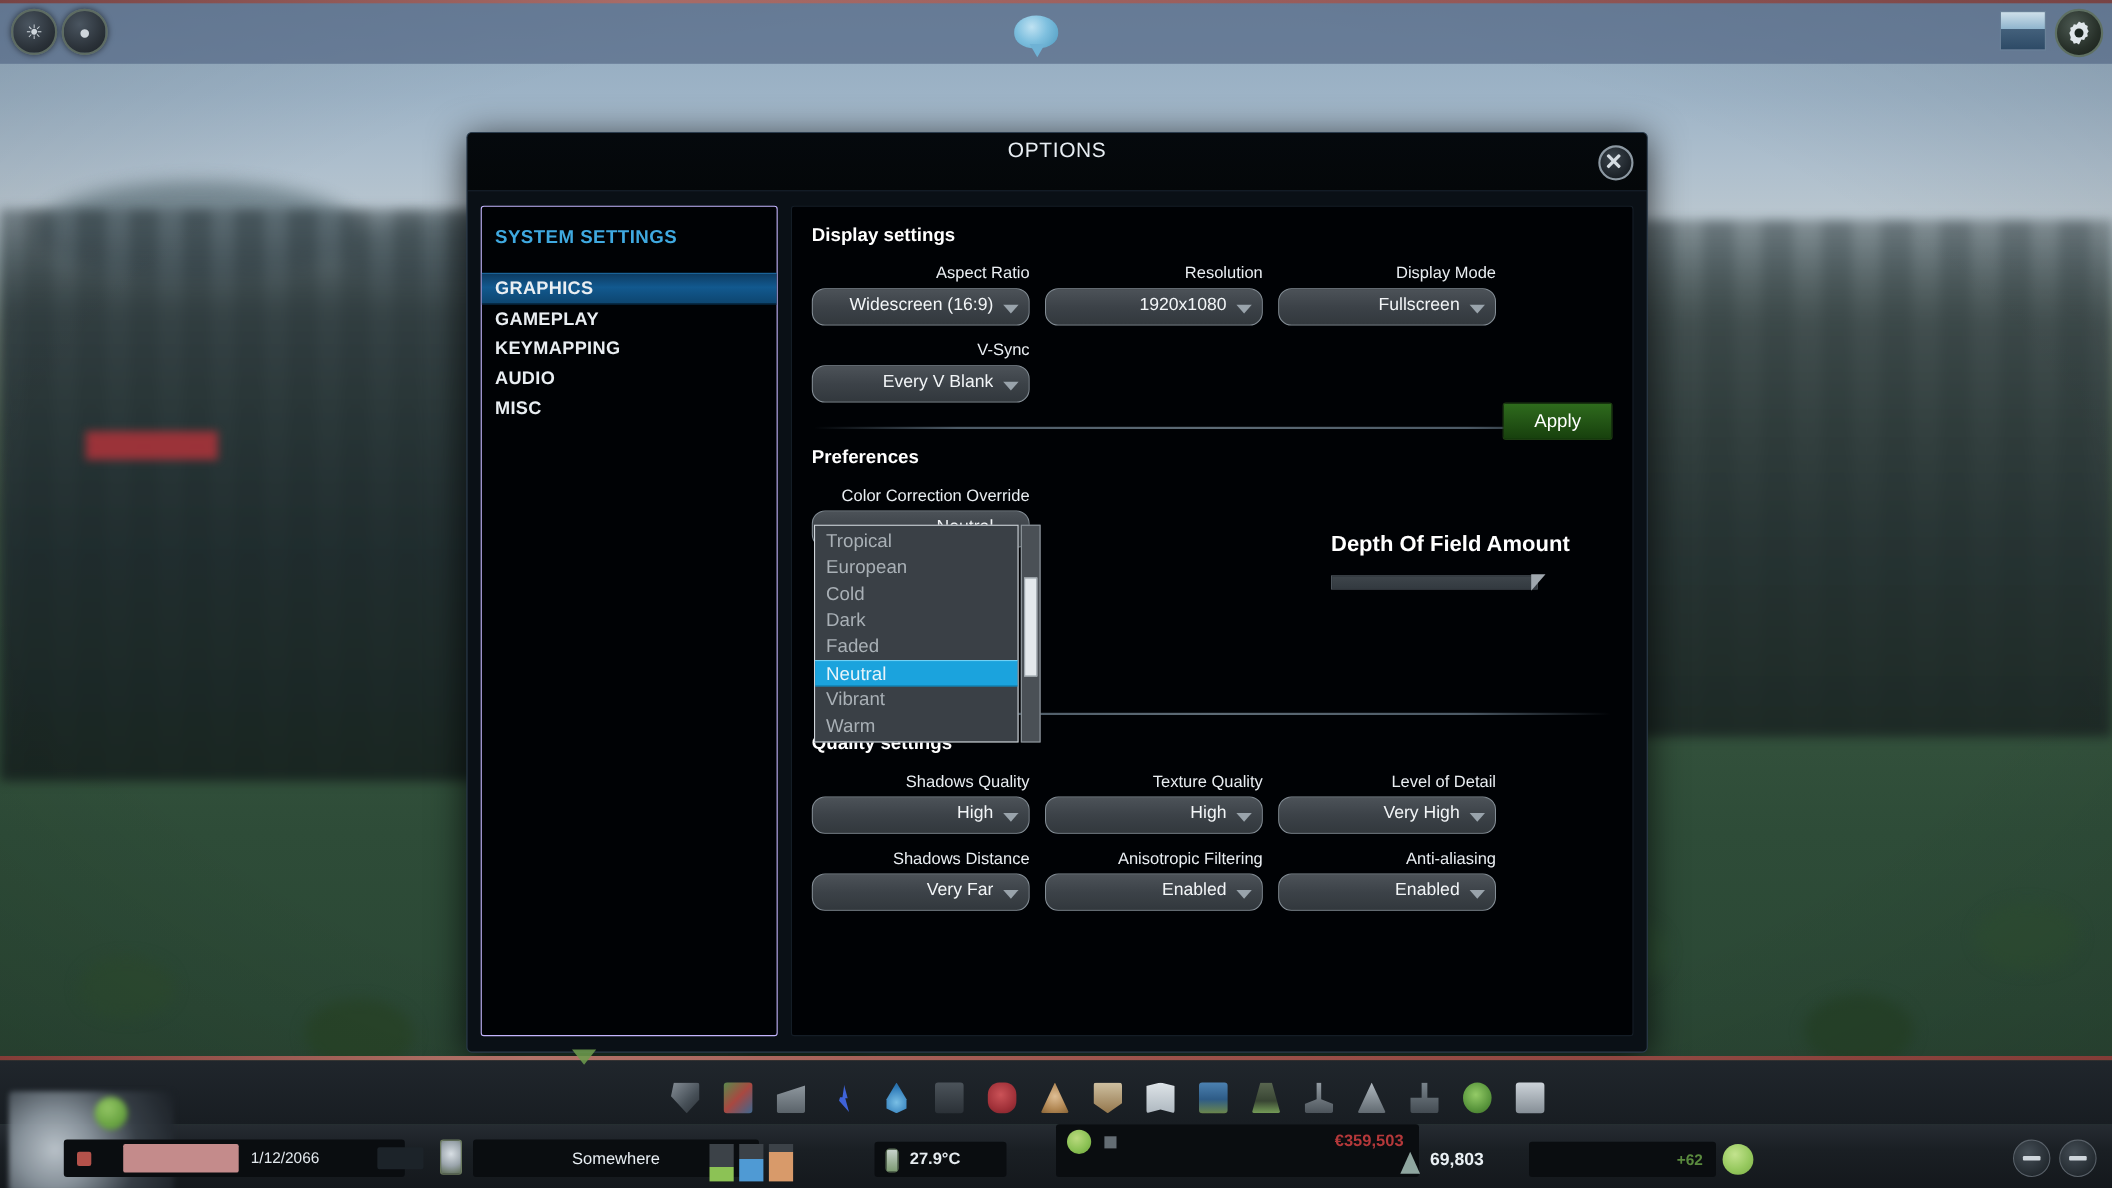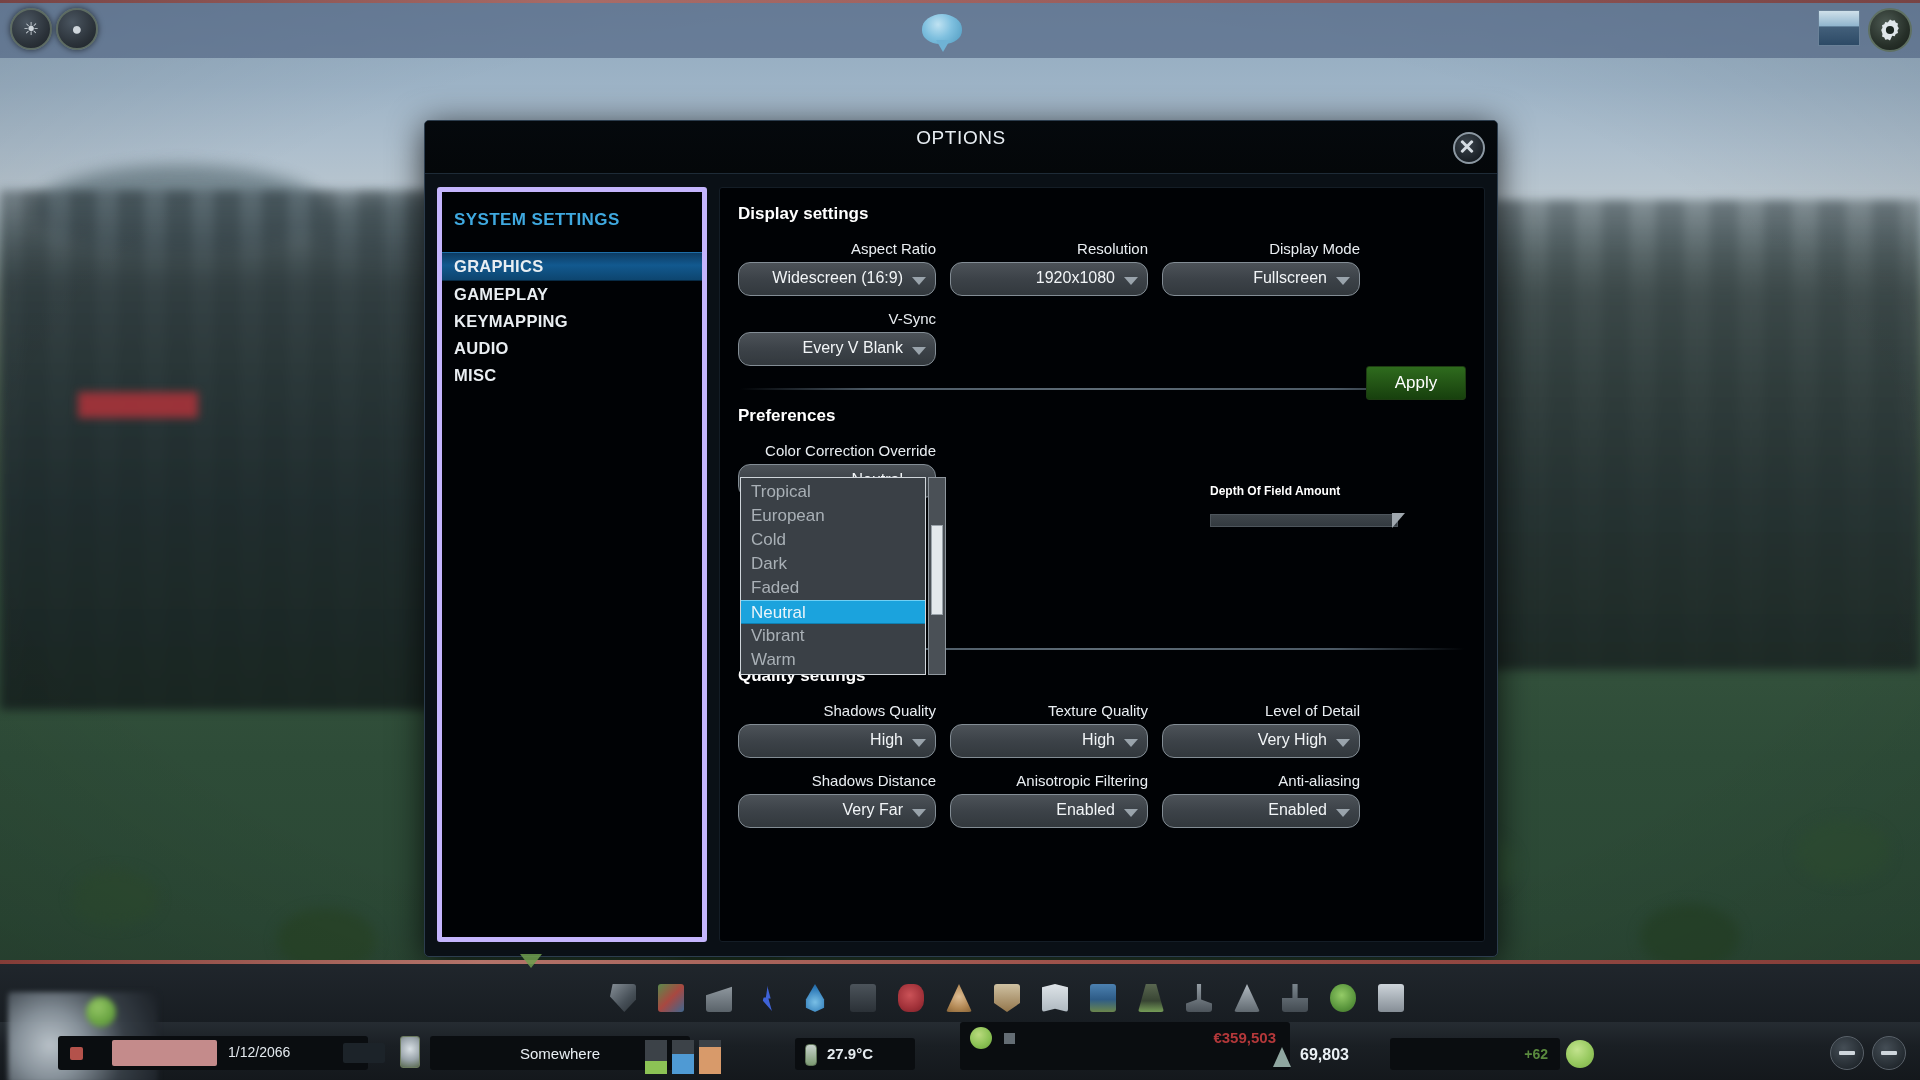--- a/index.html
+++ b/index.html
@@ -170,21 +170,21 @@
     display: flex;
     padding: 14px 12px 14px 12px;
     gap: 12px;
     box-sizing: border-box;
   }
 
   
   #sidebar {
     width: 270px;
     background: #000205;
-    border: 5px solid #c4b5fd;
+    border: 1px solid #c4b5fd;
     border-radius: 3px;
     padding: 18px 0 0 0;
     box-sizing: border-box;
     flex: none;
   }
   #sidebar-heading {
     color: #3fa9e0;
     font-size: 17px;
     font-weight: bold;
     letter-spacing: .4px;
@@ -330,21 +330,21 @@
 
   
   #dof-block {
     position: absolute;
     left: 490px;
     top: 296px;
     width: 330px;
   }
   #dof-label {
     color: #ffffff;
-    font-size: 12px;
+    font-size: 20px;
     font-weight: bold;
     margin-bottom: 16px;
   }
   #dof-slider {
     position: relative;
     height: 13px;
   }
   #dof-track {
     position: absolute; left: 0; top: 0;
     width: 188px; height: 13px;

